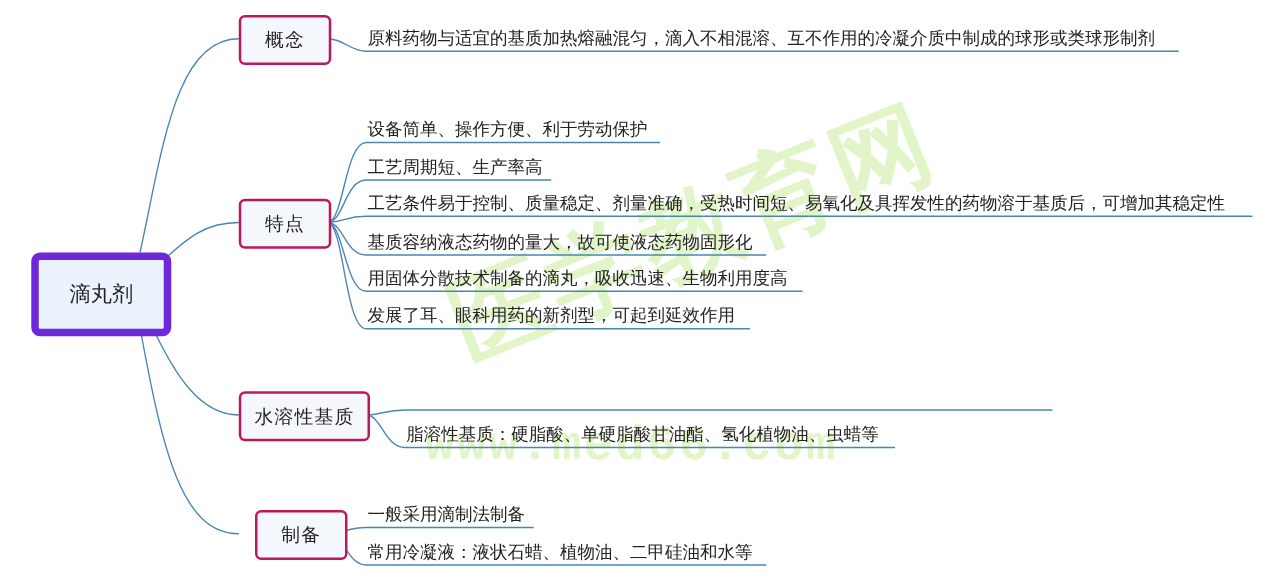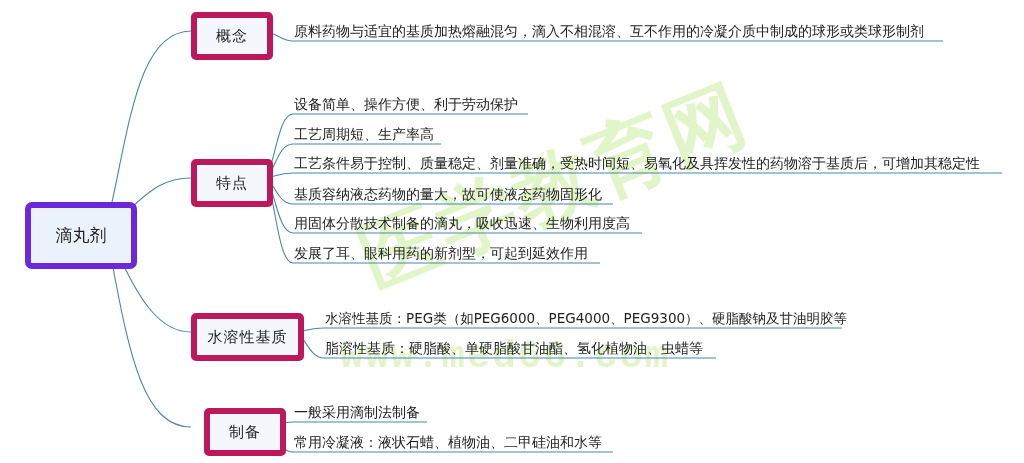--- a/index.html
+++ b/index.html
@@ -4,21 +4,21 @@
 <style>
   html, body { margin: 0; padding: 0; background: #ffffff; }
   body { width: 1024px; height: 463px; position: relative; overflow: hidden;
          font-family: "DejaVu Sans", "Liberation Sans", sans-serif; color: #222; }
   #canvas { position: absolute; left: 0; top: 0; width: 1024px; height: 463px; }
   svg.links { position: absolute; left: 0; top: 0; }
   .root { position: absolute; left: 25px; top: 202px; width: 100px; height: 55px;
           border: 6px solid #6d28d9; border-radius: 7px; background: #eaf2fb;
           display: flex; align-items: center; justify-content: center;
           font-size: 17px; color: #222; box-sizing: content-box; }
-  .branch { position: absolute; height: 36px; border: 6px solid #be185d; border-radius: 5px;
+  .branch { position: absolute; height: 36px; border: 2px solid #be185d; border-radius: 5px;
             background: #f4f8fd; display: flex; align-items: center; justify-content: center;
             font-size: 15px; color: #222; letter-spacing: 1px; }
   .leaf { position: absolute; font-size: 14px; color: #222; white-space: nowrap; line-height: 18px; text-align: center; }
   .watermark { position: absolute; color: #d8f2b8; font-weight: bold; pointer-events: none; opacity: 0.75; }
   .wm-cn { left: 345px; top: 215px; font-size: 78px; transform: rotate(-22deg); transform-origin: left top; letter-spacing: 4px; }
   .wm-url { left: 340px; top: 335px; font-size: 39px; font-family: Liberation Mono, monospace; letter-spacing: 2px; }
 </style>
 </head>
 <body>
 
@@ -71,18 +71,17 @@
 
   <div class="leaf" style="left:294px; top:22px;">原料药物与适宜的基质加热熔融混匀，滴入不相混溶、互不作用的冷凝介质中制成的球形或类球形制剂</div>
 
   <div class="leaf" style="left:294px; top:95px;">设备简单、操作方便、利于劳动保护</div>
   <div class="leaf" style="left:294px; top:125px;">工艺周期短、生产率高</div>
   <div class="leaf" style="left:294px; top:154px;">工艺条件易于控制、质量稳定、剂量准确，受热时间短、易氧化及具挥发性的药物溶于基质后，可增加其稳定性</div>
   <div class="leaf" style="left:294px; top:185px;">基质容纳液态药物的量大，故可使液态药物固形化</div>
   <div class="leaf" style="left:294px; top:214px;">用固体分散技术制备的滴丸，吸收迅速、生物利用度高</div>
   <div class="leaf" style="left:294px; top:244px;">发展了耳、眼科用药的新剂型，可起到延效作用</div>
 
-  <div class="leaf" style="left:325px; top:309px; font-size:13.5px;">水溶性基质：PEG类（如PEG6000、PEG4000、PEG9300）、硬脂酸钠及甘油明胶等</div>
   <div class="leaf" style="left:325px; top:339px;">脂溶性基质：硬脂酸、单硬脂酸甘油酯、氢化植物油、虫蜡等</div>
 
   <div class="leaf" style="left:294px; top:403px;">一般采用滴制法制备</div>
   <div class="leaf" style="left:294px; top:433px;">常用冷凝液：液状石蜡、植物油、二甲硅油和水等</div>
 </div>
 
 </body></html>

